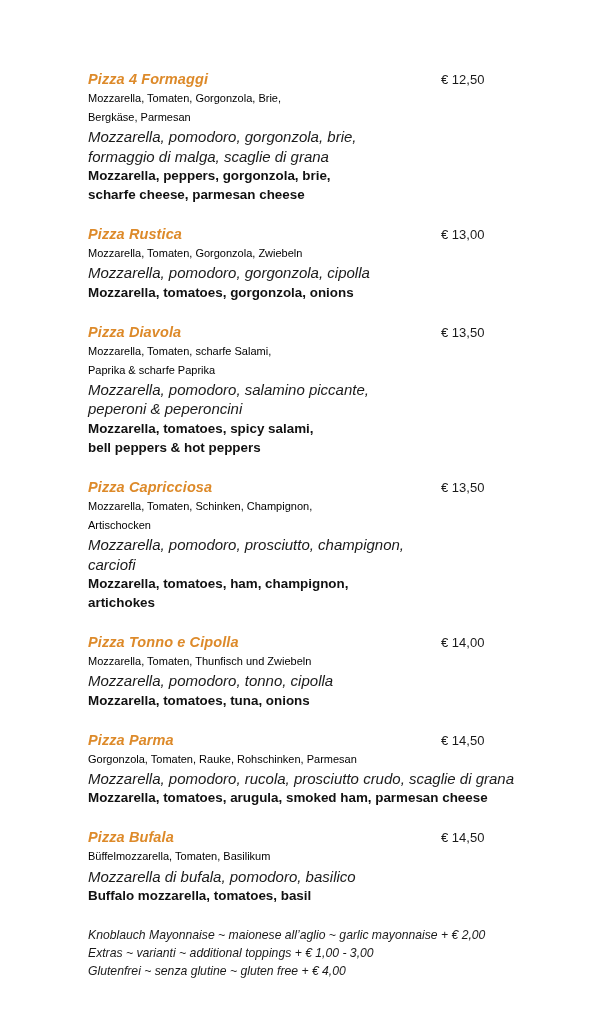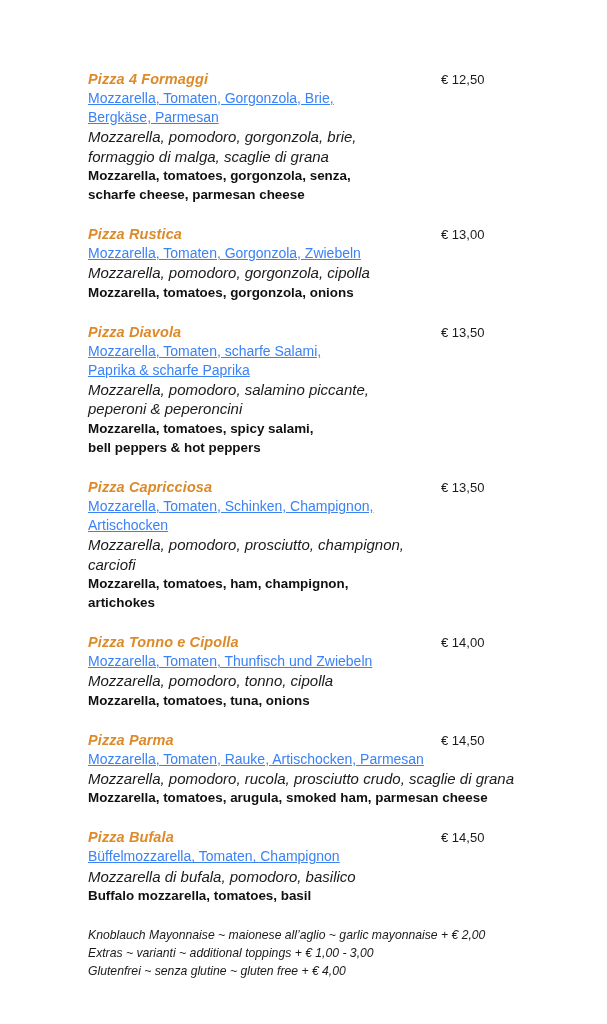--- a/index.html
+++ b/index.html
@@ -61,25 +61,24 @@
   .desc {
     margin: 0;
     padding: 0;
     line-height: 19.2px;
   }
   .desc-line {
     display: block;
     white-space: nowrap;
   }
   .desc-de {
-    font-size: 14px;
+    font-size: 11px;
     font-weight: normal;
     font-style: normal;
-    color: #3b82f6;
-    text-decoration: underline;
+    color: #000000;
   }
   .desc-it {
     font-size: 15px;
     font-style: italic;
     font-weight: normal;
     color: #1a1a1a;
   }
   .desc-en {
     font-size: 13.4px;
     font-weight: bold;
@@ -106,21 +105,21 @@
       <div class="menu-item">
         <div class="item-head">
           <div class="item-name">Pizza 4 Formaggi</div>
           <div class="item-price-wrap"><span class="item-price">€ 12,50</span></div>
         </div>
         <div class="desc">
           <span class="desc-line desc-de">Mozzarella, Tomaten, Gorgonzola, Brie,</span>
           <span class="desc-line desc-de">Bergkäse, Parmesan</span>
           <span class="desc-line desc-it">Mozzarella, pomodoro, gorgonzola, brie,</span>
           <span class="desc-line desc-it">formaggio di malga, scaglie di grana</span>
-          <span class="desc-line desc-en">Mozzarella, tomatoes, gorgonzola, senza,</span>
+          <span class="desc-line desc-en">Mozzarella, peppers, gorgonzola, brie,</span>
           <span class="desc-line desc-en">scharfe cheese, parmesan cheese</span>
         </div>
       </div>
       <div class="menu-item">
         <div class="item-head">
           <div class="item-name">Pizza Rustica</div>
           <div class="item-price-wrap"><span class="item-price">€ 13,00</span></div>
         </div>
         <div class="desc">
           <span class="desc-line desc-de">Mozzarella, Tomaten, Gorgonzola, Zwiebeln</span>
@@ -166,32 +165,32 @@
           <span class="desc-line desc-it">Mozzarella, pomodoro, tonno, cipolla</span>
           <span class="desc-line desc-en">Mozzarella, tomatoes, tuna, onions</span>
         </div>
       </div>
       <div class="menu-item">
         <div class="item-head">
           <div class="item-name">Pizza Parma</div>
           <div class="item-price-wrap"><span class="item-price">€ 14,50</span></div>
         </div>
         <div class="desc">
-          <span class="desc-line desc-de">Mozzarella, Tomaten, Rauke, Artischocken, Parmesan</span>
+          <span class="desc-line desc-de">Gorgonzola, Tomaten, Rauke, Rohschinken, Parmesan</span>
           <span class="desc-line desc-it">Mozzarella, pomodoro, rucola, prosciutto crudo, scaglie di grana</span>
           <span class="desc-line desc-en">Mozzarella, tomatoes, arugula, smoked ham, parmesan cheese</span>
         </div>
       </div>
       <div class="menu-item">
         <div class="item-head">
           <div class="item-name">Pizza Bufala</div>
           <div class="item-price-wrap"><span class="item-price">€ 14,50</span></div>
         </div>
         <div class="desc">
-          <span class="desc-line desc-de">Büffelmozzarella, Tomaten, Champignon</span>
+          <span class="desc-line desc-de">Büffelmozzarella, Tomaten, Basilikum</span>
           <span class="desc-line desc-it">Mozzarella di bufala, pomodoro, basilico</span>
           <span class="desc-line desc-en">Buffalo mozzarella, tomatoes, basil</span>
         </div>
       </div>
     </div>
   <div class="notes">
       <span class="note-line">Knoblauch Mayonnaise ~ maionese all’aglio ~ garlic mayonnaise + € 2,00</span>
       <span class="note-line">Extras ~ varianti ~ additional toppings + € 1,00 - 3,00</span>
       <span class="note-line">Glutenfrei ~ senza glutine ~ gluten free + € 4,00</span>
     </div>

